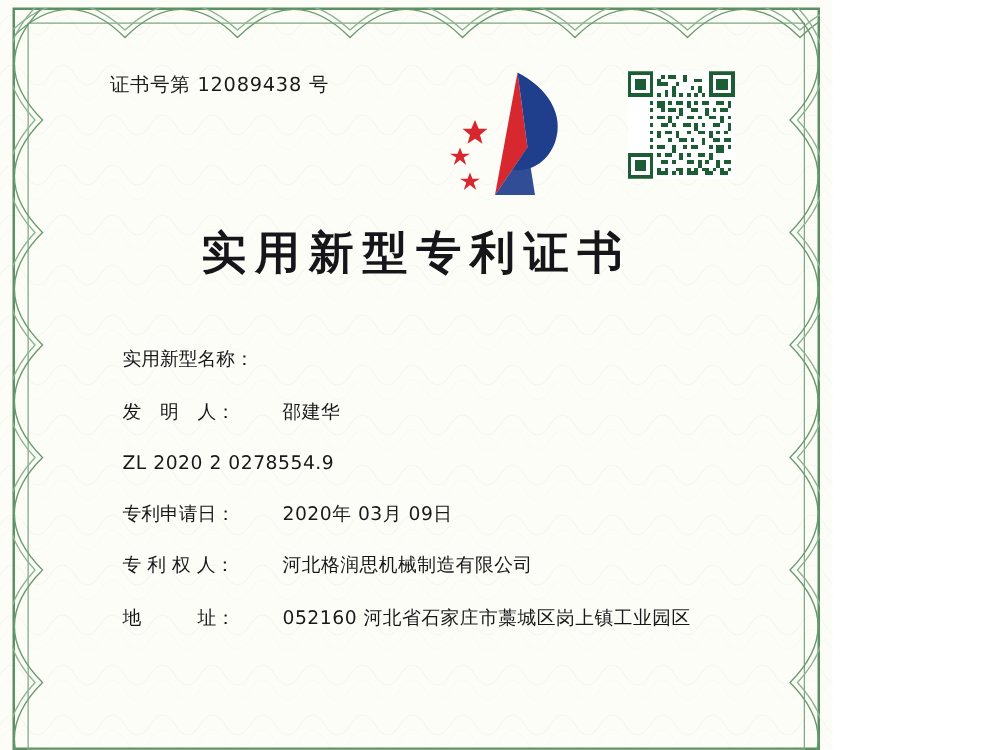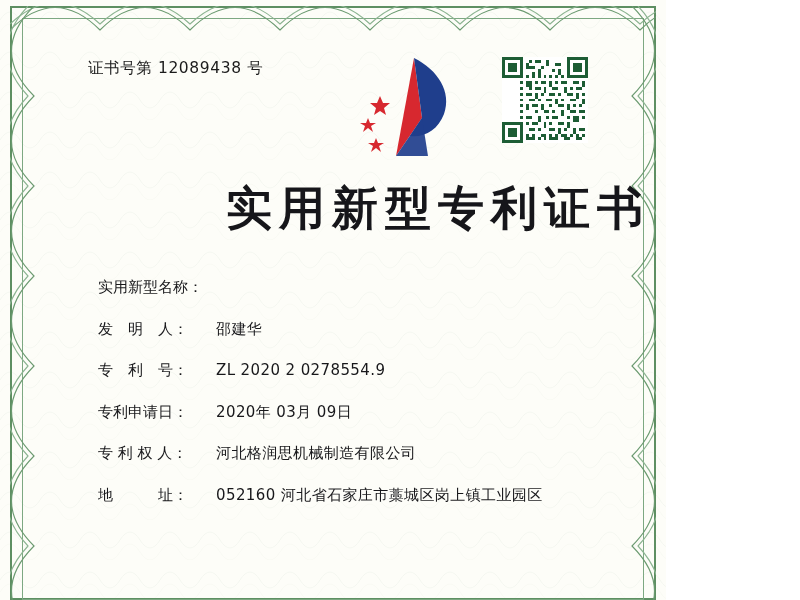--- a/index.html
+++ b/index.html
@@ -88,43 +88,44 @@
     position: absolute;
     right: 78px;
     top: 57px;
     width: 86px;
     height: 86px;
   }
 
   .main-title {
     position: absolute;
     left: 0;
-    right: 16px;
+    right: 0;
     top: 178px;
-    text-align: right;
+    text-align: center;
     font-family: "DejaVu Serif", "Liberation Serif", serif;
-    font-size: 46px;
+    font-size: 36px;
     font-weight: bold;
     color: #16161a;
     letter-spacing: 7px;
   }
 
   .fields {
     position: absolute;
     left: 98px;
     top: 278px;
     right: 70px;
   }
   .field-row {
     display: flex;
     align-items: baseline;
     margin-bottom: 22.5px;
     font-size: 15px;
     color: #18181b;
     white-space: nowrap;
+    gap: 10px;
   }
   .field-label {
     width: 118px;
     flex: 0 0 118px;
     letter-spacing: 0px;
   }
   .field-value {
     letter-spacing: 0.4px;
   }
   .field-row.double .second-label {
@@ -241,21 +242,20 @@
       <div class="field-row">
         <span class="field-label">实用新型名称：</span>
       </div>
 
       <div class="field-row">
         <span class="field-label">发　明　人：</span>
         <span class="field-value">邵建华</span>
       </div>
 
       <div class="field-row">
-        <span class="field-label">专　利　号：</span>
         <span class="field-value">ZL 2020 2 0278554.9</span>
       </div>
 
       <div class="field-row">
         <span class="field-label">专利申请日：</span>
         <span class="field-value">2020年 03月 09日</span>
       </div>
 
       <div class="field-row">
         <span class="field-label">专 利 权 人：</span>

